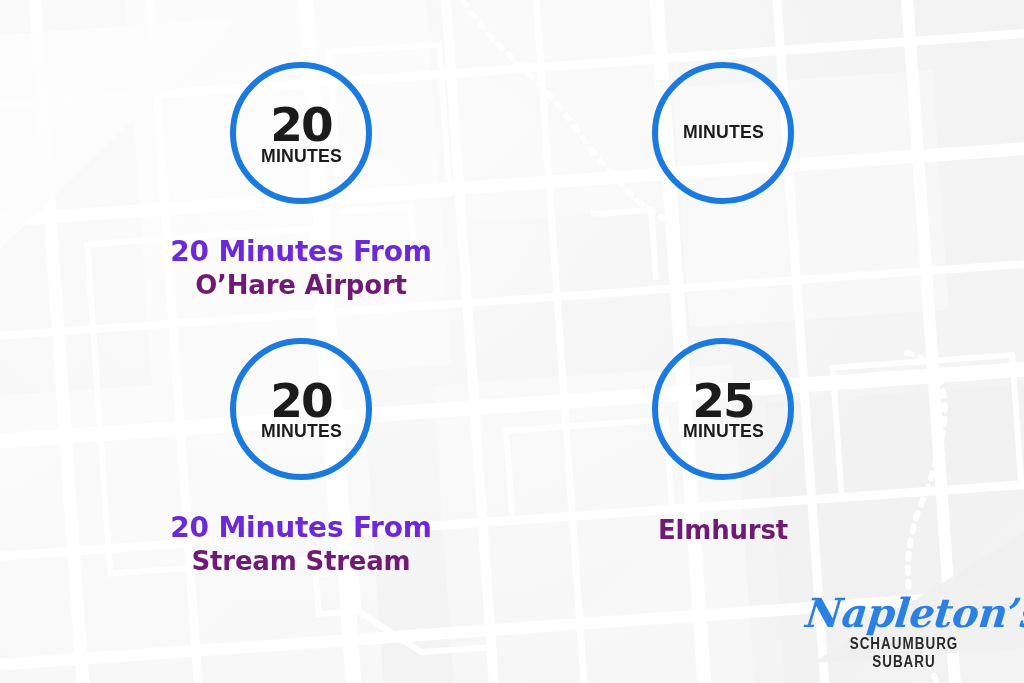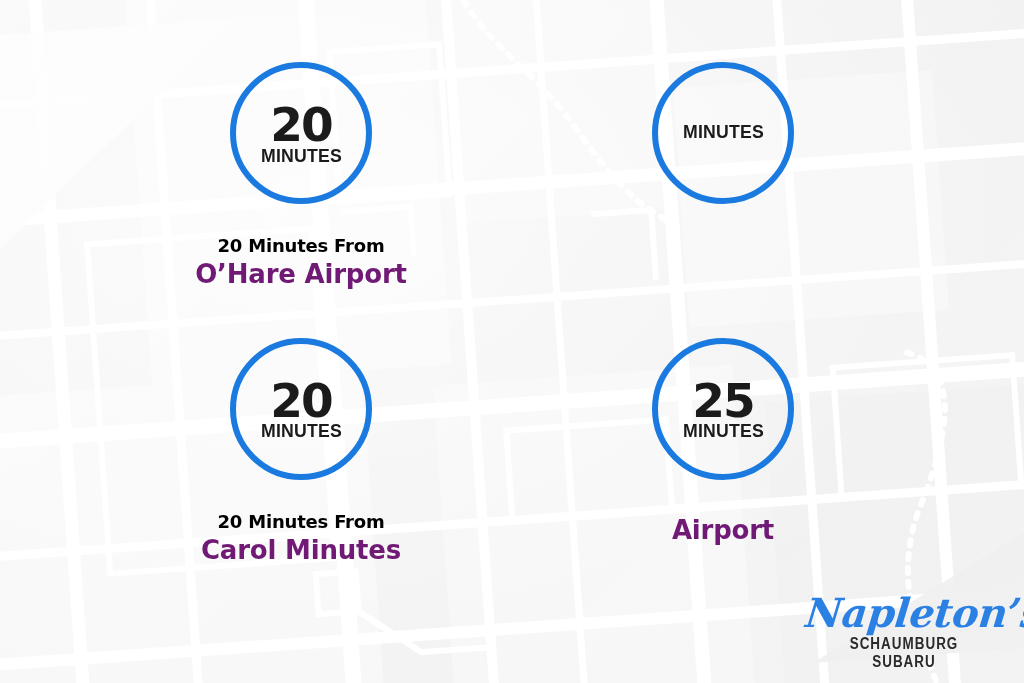--- a/index.html
+++ b/index.html
@@ -92,22 +92,22 @@
 
   .caption {
     margin-top: 32px;
     text-align: center;
     line-height: 1.12;
   }
   .caption-line1 {
     display: block;
     font-family: "DejaVu Sans", sans-serif;
     font-weight: bold;
-    font-size: 18px;
-    color: #000000;
+    font-size: 28px;
+    color: #6d28d9;
     letter-spacing: -0.2px;
   }
   .caption-line2 {
     display: block;
     font-family: "DejaVu Sans", sans-serif;
     font-weight: bold;
     font-size: 26px;
     color: #701a75;
     letter-spacing: -0.2px;
     margin-top: 4px;
@@ -219,31 +219,31 @@
       </div>
     </div>
 
     <div class="stat-cell">
       <div class="badge">
         <span class="badge-number">20</span>
         <span class="badge-unit">MINUTES</span>
       </div>
       <div class="caption">
         <span class="caption-line1">20 Minutes From</span>
-        <span class="caption-line2">Carol Minutes</span>
+        <span class="caption-line2">Stream Stream</span>
       </div>
     </div>
 
     <div class="stat-cell">
       <div class="badge">
         <span class="badge-number">25</span>
         <span class="badge-unit">MINUTES</span>
       </div>
       <div class="caption">
-        <span class="caption-line2">Airport</span>
+        <span class="caption-line2">Elmhurst</span>
       </div>
     </div>
 
   </div>
 
   <div class="logo">
     <span class="logo-script">Napleton’s</span>
     <span class="logo-sub">SCHAUMBURG SUBARU</span>
   </div>
 

